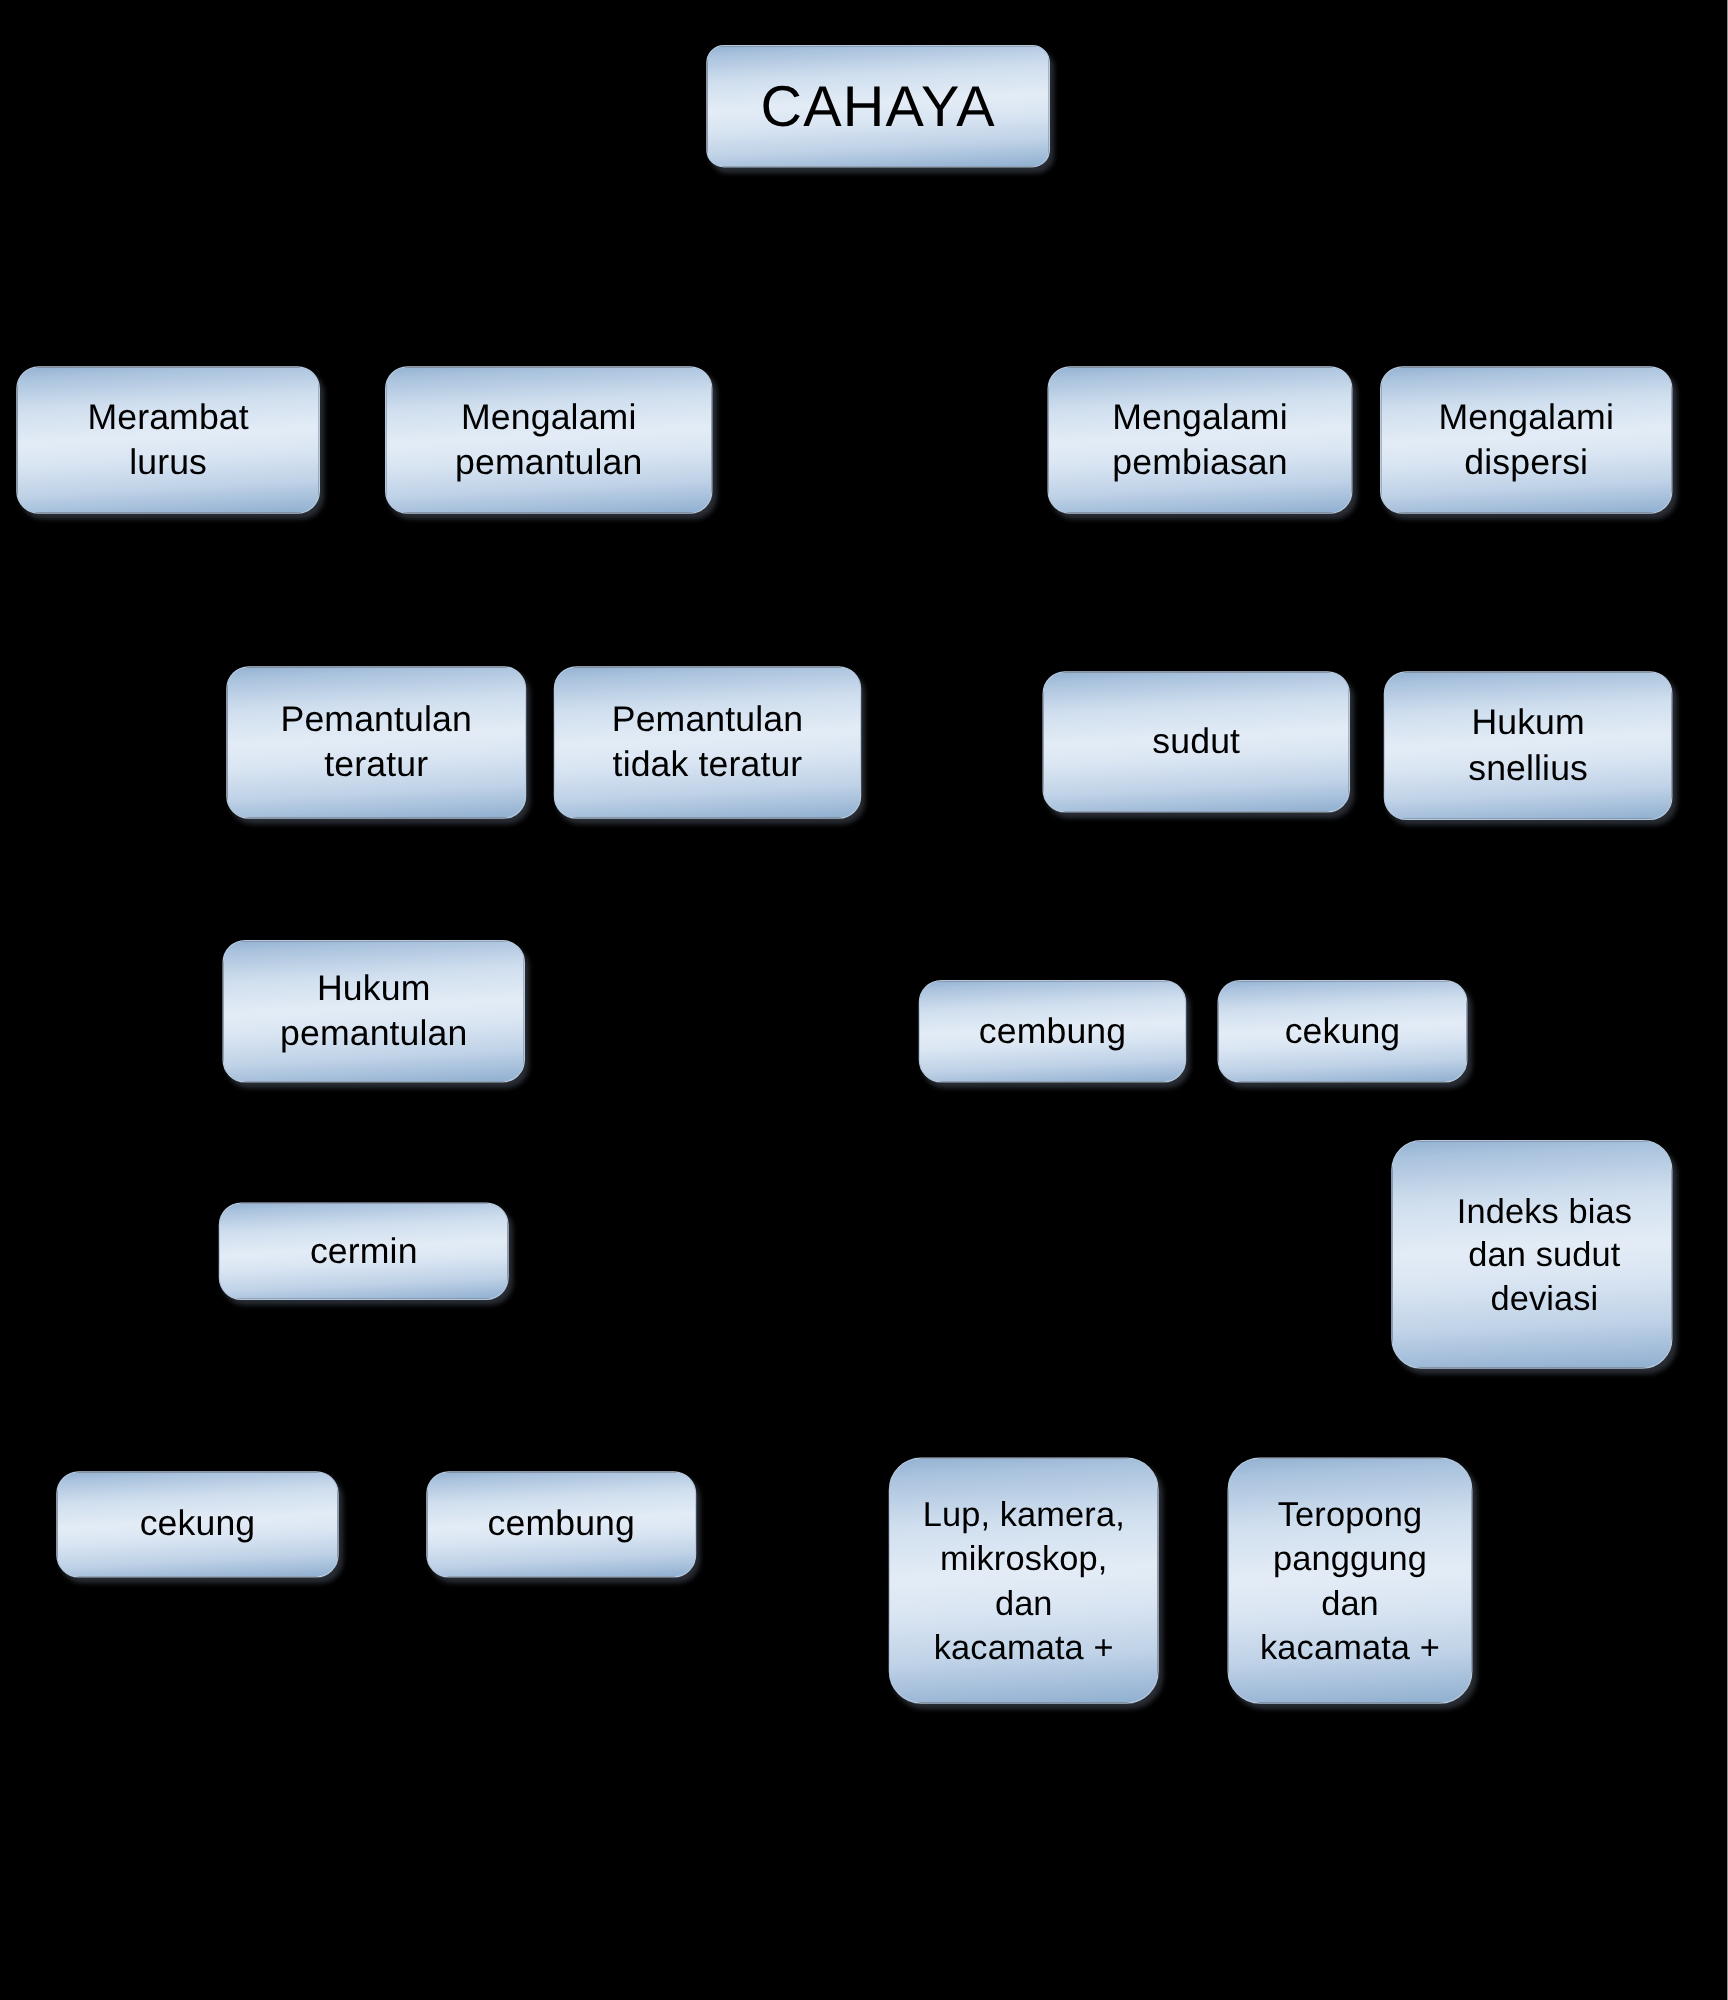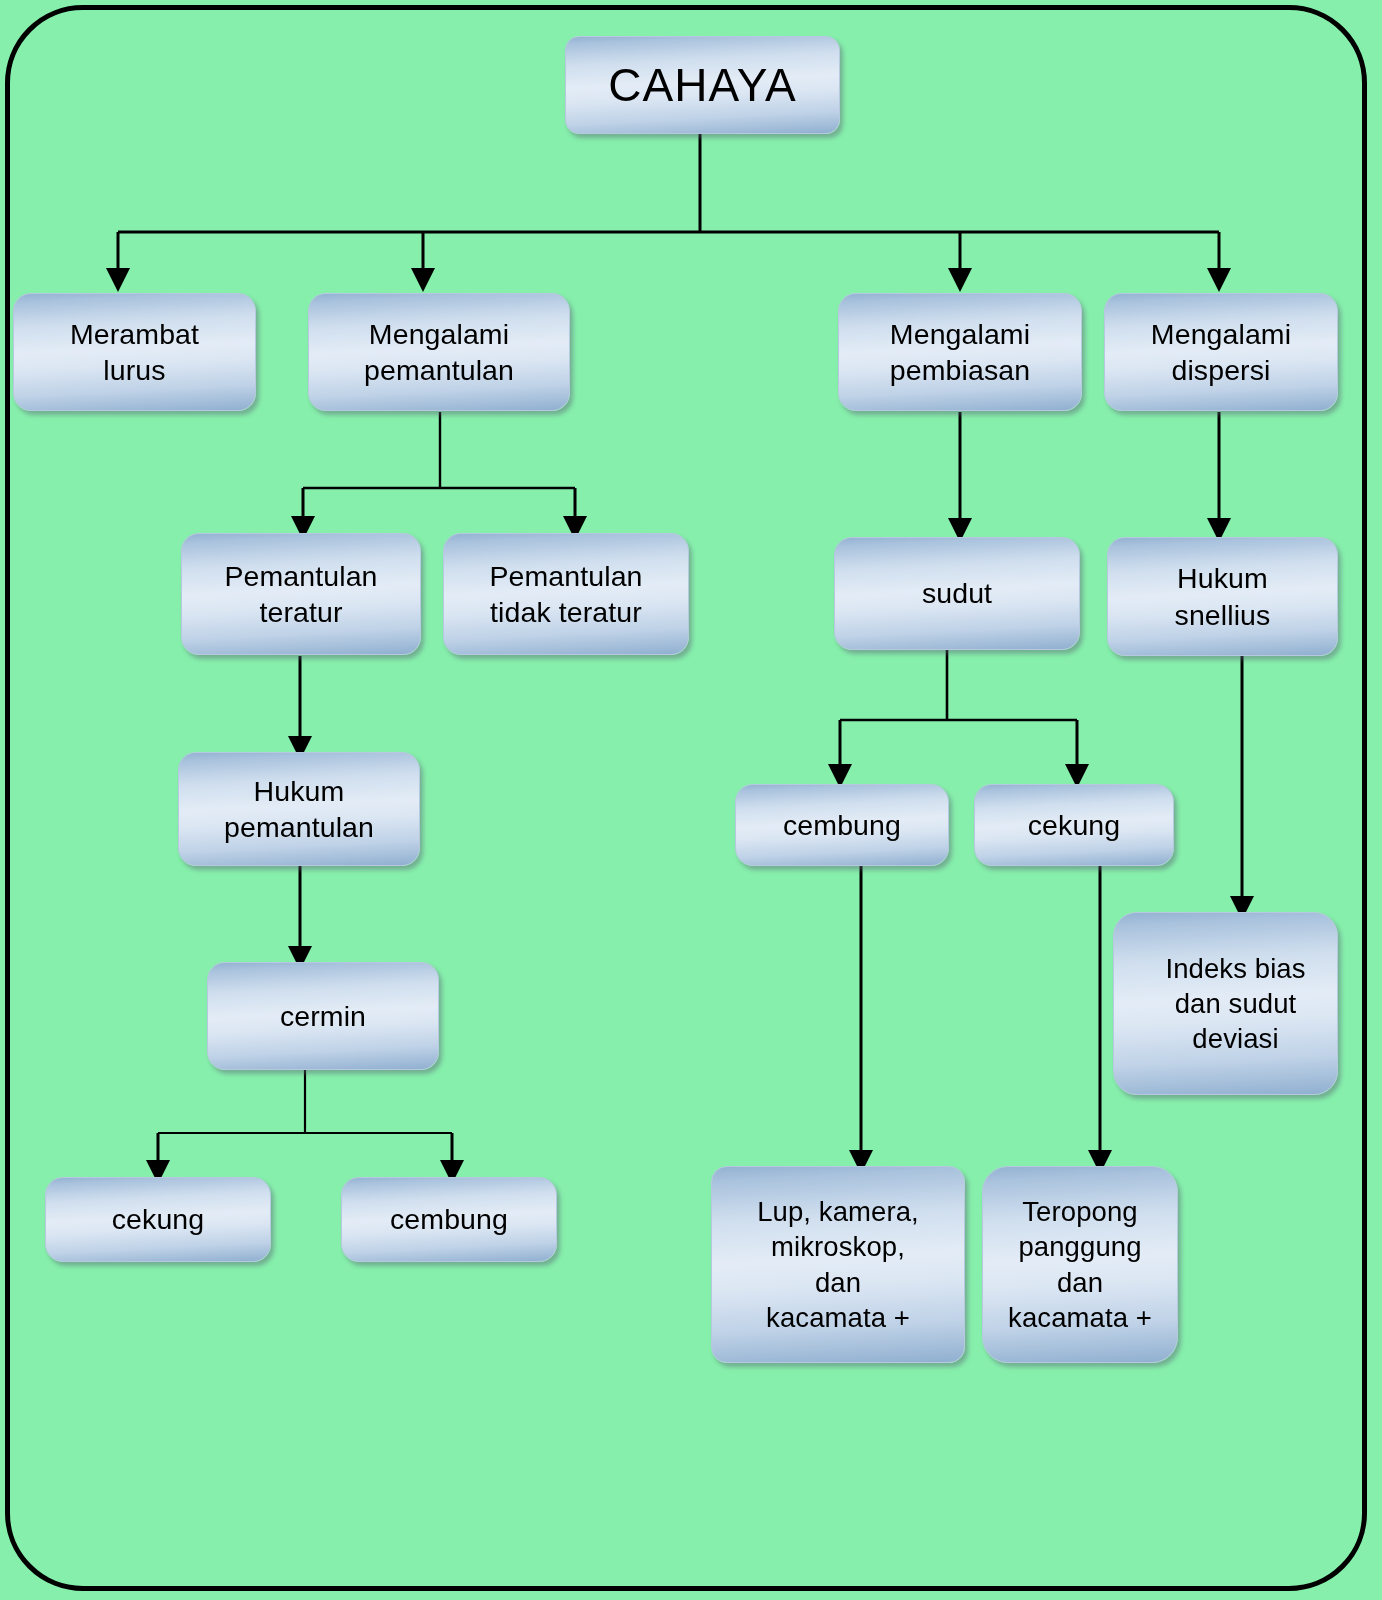--- a/index.html
+++ b/index.html
@@ -7,21 +7,21 @@
     padding: 0;
     background: #ffffff;
   }
   body {
     font-family: "Liberation Sans", sans-serif;
   }
   #canvas {
     position: relative;
     width: 1382px;
     height: 1600px;
-    background: #86efac;
+    background: #000000;
     overflow: hidden;
   }
   
   #outer-frame {
     position: absolute;
     left: 5px;
     top: 5px;
     width: 1362px;
     height: 1586px;
     border: 5px solid #000000;
@@ -183,33 +183,33 @@
   <div class="node f28" style="left:974px; top:784px; width:200px; height:82px;">
     <span class="label">cekung</span>
   </div>
 
   <div class="node f27" style="left:1113px; top:912px; width:225px; height:183px; border-radius:24px;padding-left:20px;">
     <span class="label">Indeks bias
 dan sudut
 deviasi</span>
   </div>
 
-  <div class="node f28" style="left:175px; top:962px; width:232px; height:108px;margin-left:32px;">
+  <div class="node f28" style="left:175px; top:962px; width:232px; height:78px;">
     <span class="label">cermin</span>
   </div>
 
   <div class="node f28" style="left:45px; top:1177px; width:226px; height:85px;">
     <span class="label">cekung</span>
   </div>
 
   <div class="node f28" style="left:341px; top:1177px; width:216px; height:85px;">
     <span class="label">cembung</span>
   </div>
 
-  <div class="node f27" style="left:711px; top:1166px; width:254px; height:197px; border-radius:16px;">
+  <div class="node f27" style="left:711px; top:1166px; width:216px; height:197px; border-radius:26px;">
     <span class="label">Lup, kamera,
 mikroskop,
 dan
 kacamata +</span>
   </div>
 
   <div class="node f27" style="left:982px; top:1166px; width:196px; height:197px; border-radius:26px;align-items:center;">
     <span class="label">Teropong
 panggung
 dan

